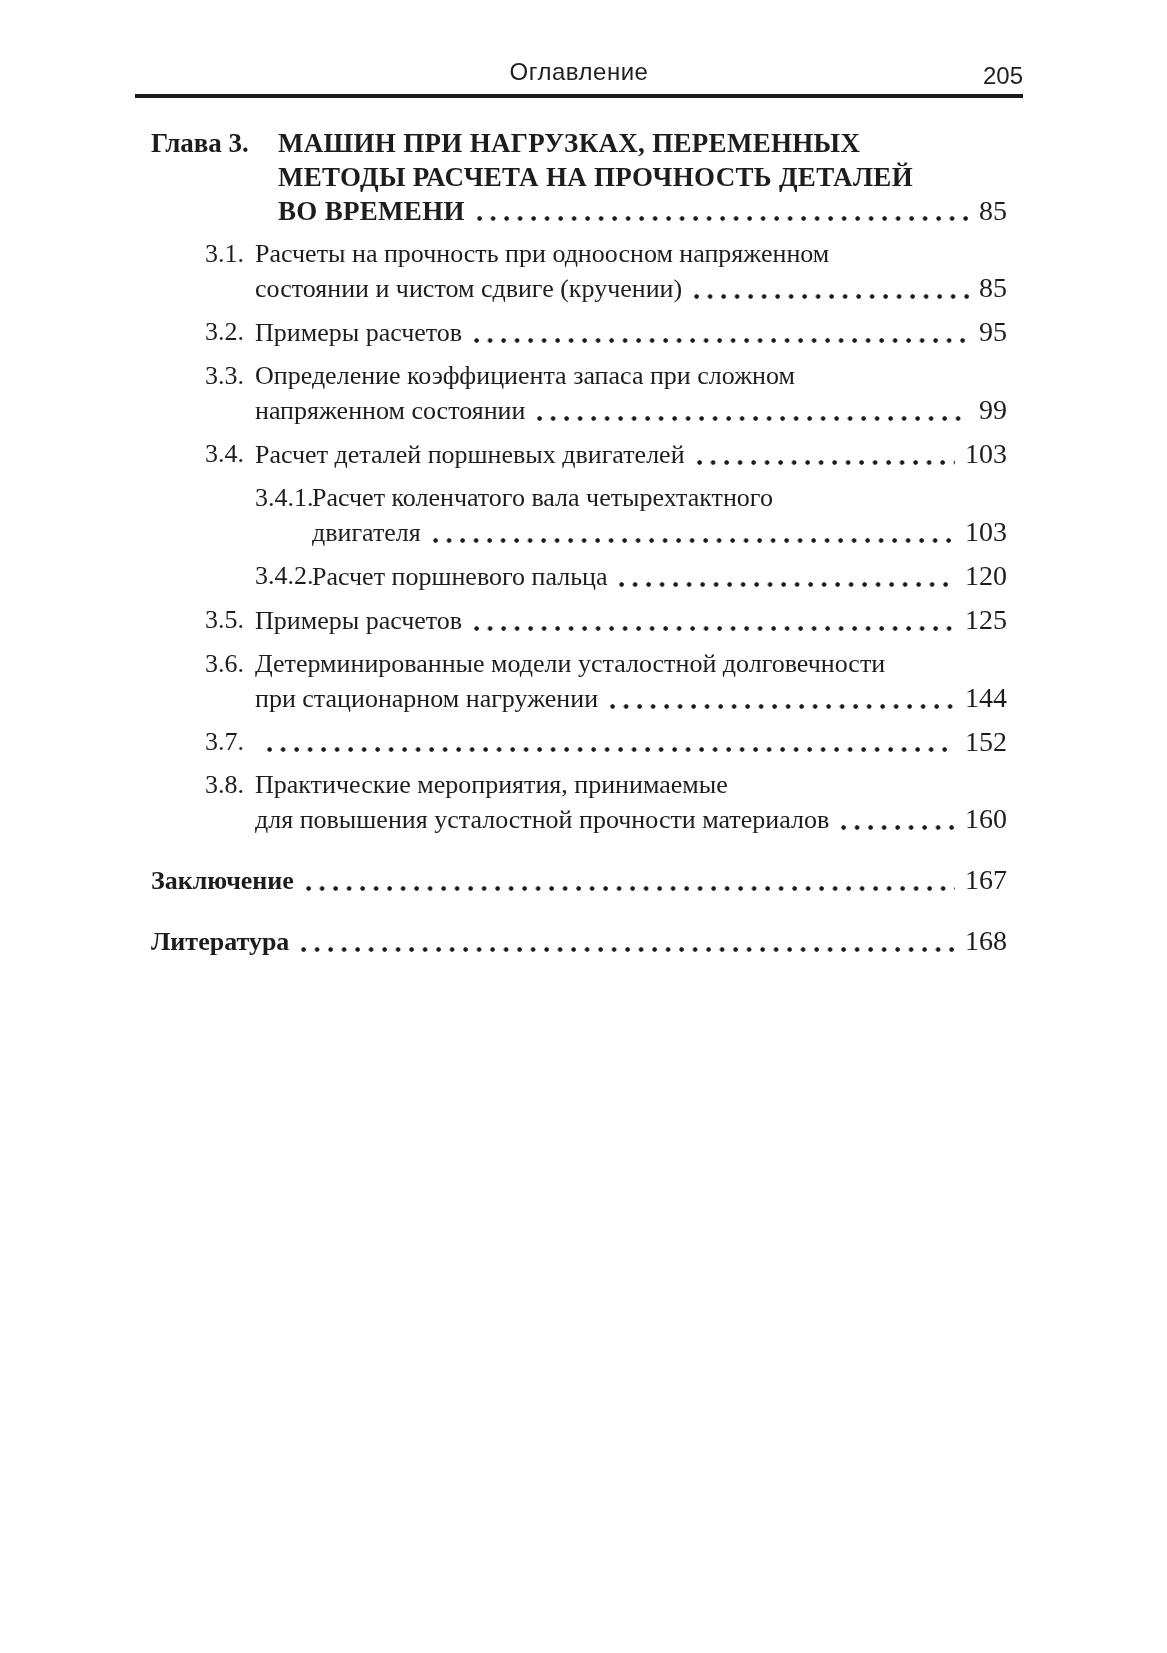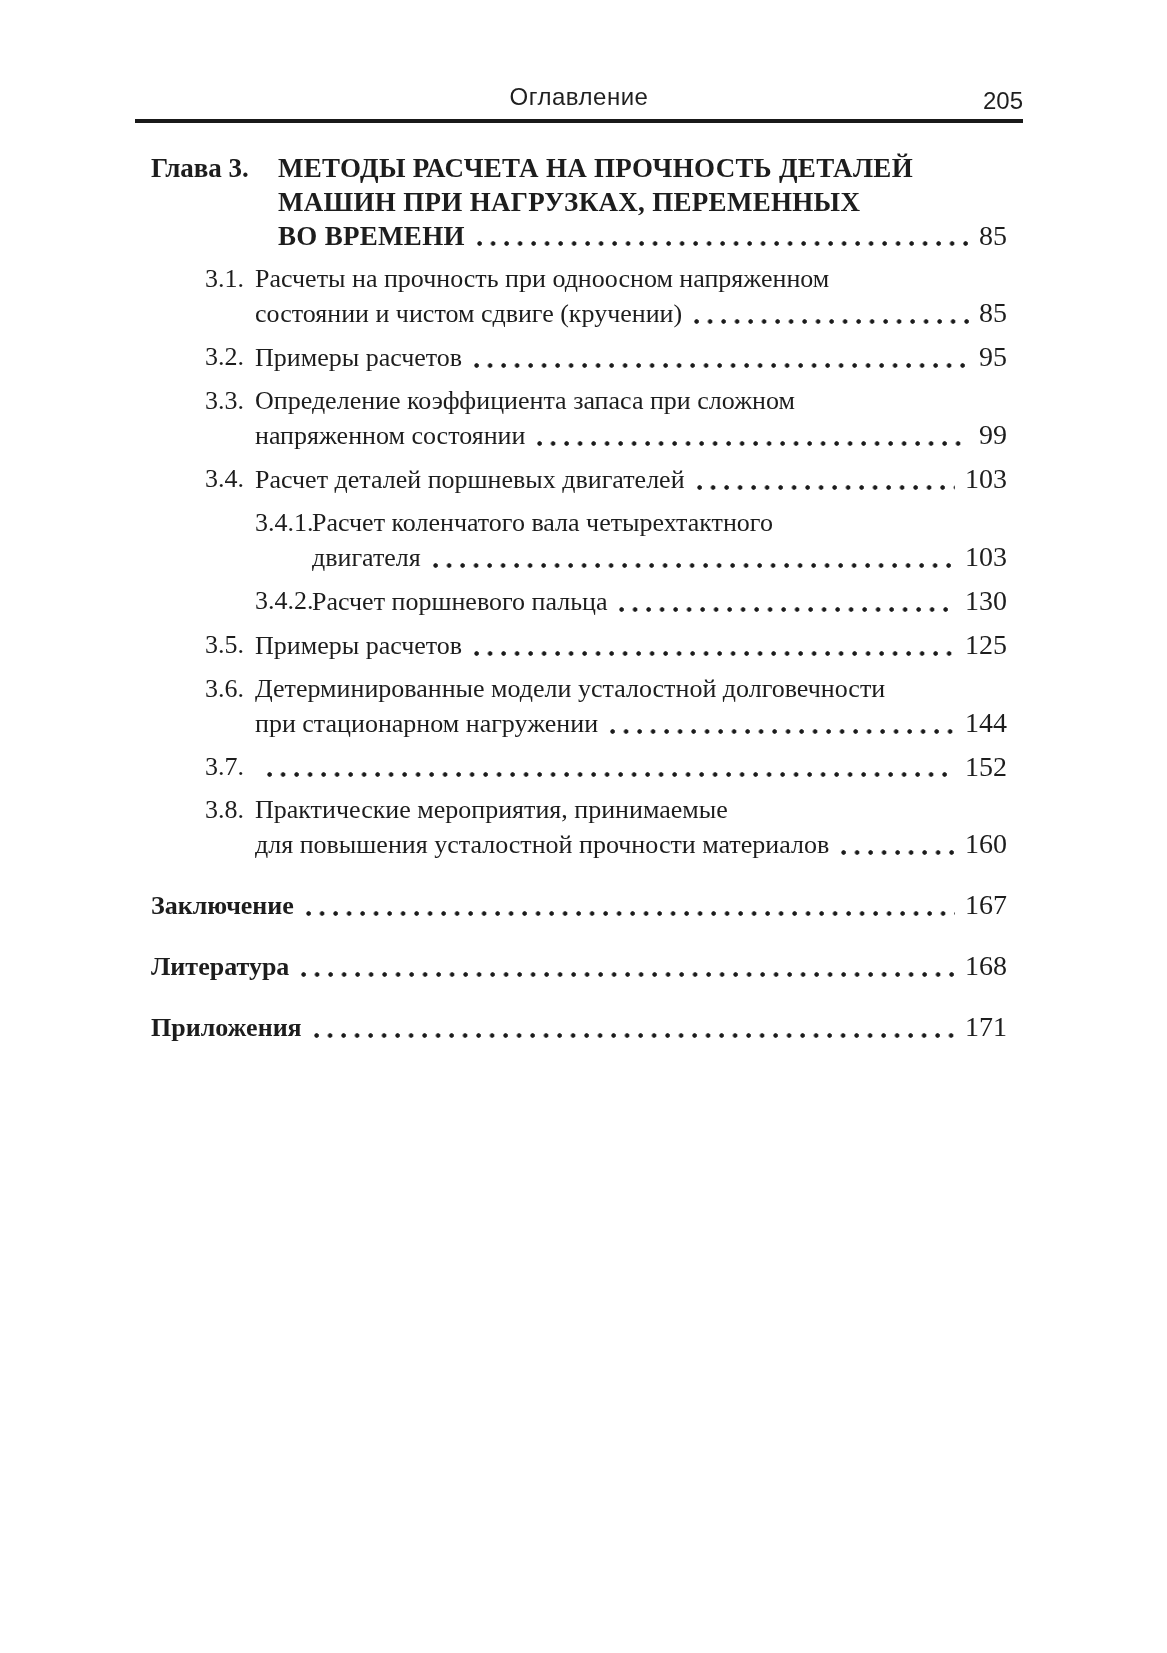--- a/index.html
+++ b/index.html
@@ -6,21 +6,21 @@
     margin: 0;
     padding: 0;
     background: #ffffff;
   }
   .page {
     position: relative;
     width: 1167px;
     height: 1348px;
     background: #ffffff;
     box-sizing: border-box;
-    padding: 82px 144px 0 135px;
+    padding: 57px 144px 0 135px;
     font-family: "Liberation Serif", serif;
     color: #1d1d1d;
   }
   
   .running-header {
     position: relative;
     height: 30px;
     font-family: "Liberation Sans", sans-serif;
     font-size: 24px;
     line-height: 30px;
@@ -99,24 +99,24 @@
     <span class="header-title">Оглавление</span>
     <span class="header-page">205</span>
   </div>
   <div class="header-rule"></div>
 
   <div class="toc">
       <div class="toc-entry toc-entry--chapter">
       <span class="toc-entry-label">Глава 3.</span>
       <div class="toc-entry-lines">
           <div class="toc-line">
+            <span class="line-text">МАШИН ПРИ НАГРУЗКАХ, ПЕРЕМЕННЫХ</span>
+          </div>
+          <div class="toc-line">
             <span class="line-text">МЕТОДЫ РАСЧЕТА НА ПРОЧНОСТЬ ДЕТАЛЕЙ</span>
-          </div>
-          <div class="toc-line">
-            <span class="line-text">МАШИН ПРИ НАГРУЗКАХ, ПЕРЕМЕННЫХ</span>
           </div>
           <div class="toc-line">
             <span class="line-text">ВО ВРЕМЕНИ</span>
             <span class="leader"></span>
             <span class="page-num">85</span>
           </div>
         </div>
     </div>
       <div class="toc-entry toc-entry--section">
       <span class="toc-entry-label">3.1.</span>
@@ -176,21 +176,21 @@
             <span class="page-num">103</span>
           </div>
         </div>
     </div>
       <div class="toc-entry toc-entry--subsection">
       <span class="toc-entry-label">3.4.2.</span>
       <div class="toc-entry-lines">
           <div class="toc-line">
             <span class="line-text">Расчет поршневого пальца</span>
             <span class="leader"></span>
-            <span class="page-num">130</span>
+            <span class="page-num">120</span>
           </div>
         </div>
     </div>
       <div class="toc-entry toc-entry--section">
       <span class="toc-entry-label">3.5.</span>
       <div class="toc-entry-lines">
           <div class="toc-line">
             <span class="line-text">Примеры расчетов</span>
             <span class="leader"></span>
             <span class="page-num">125</span>
@@ -245,25 +245,15 @@
       <div class="toc-entry toc-entry--backmatter">
 
       <div class="toc-entry-lines">
           <div class="toc-line">
             <span class="line-text">Литература</span>
             <span class="leader"></span>
             <span class="page-num">168</span>
           </div>
         </div>
     </div>
-      <div class="toc-entry toc-entry--backmatter">
-
-      <div class="toc-entry-lines">
-          <div class="toc-line">
-            <span class="line-text">Приложения</span>
-            <span class="leader"></span>
-            <span class="page-num">171</span>
-          </div>
-        </div>
-    </div>
     </div>
 
 </div>
 
 </body></html>

